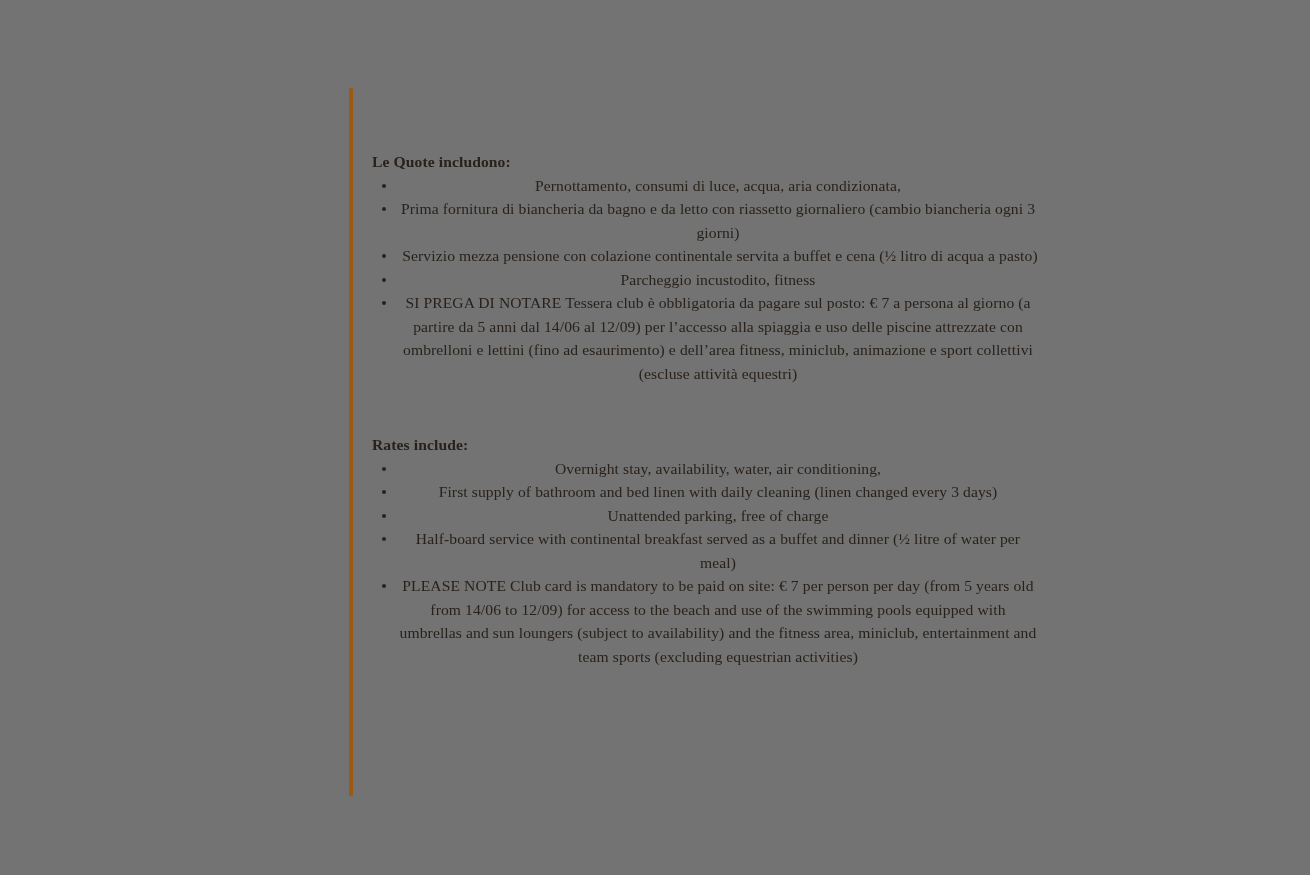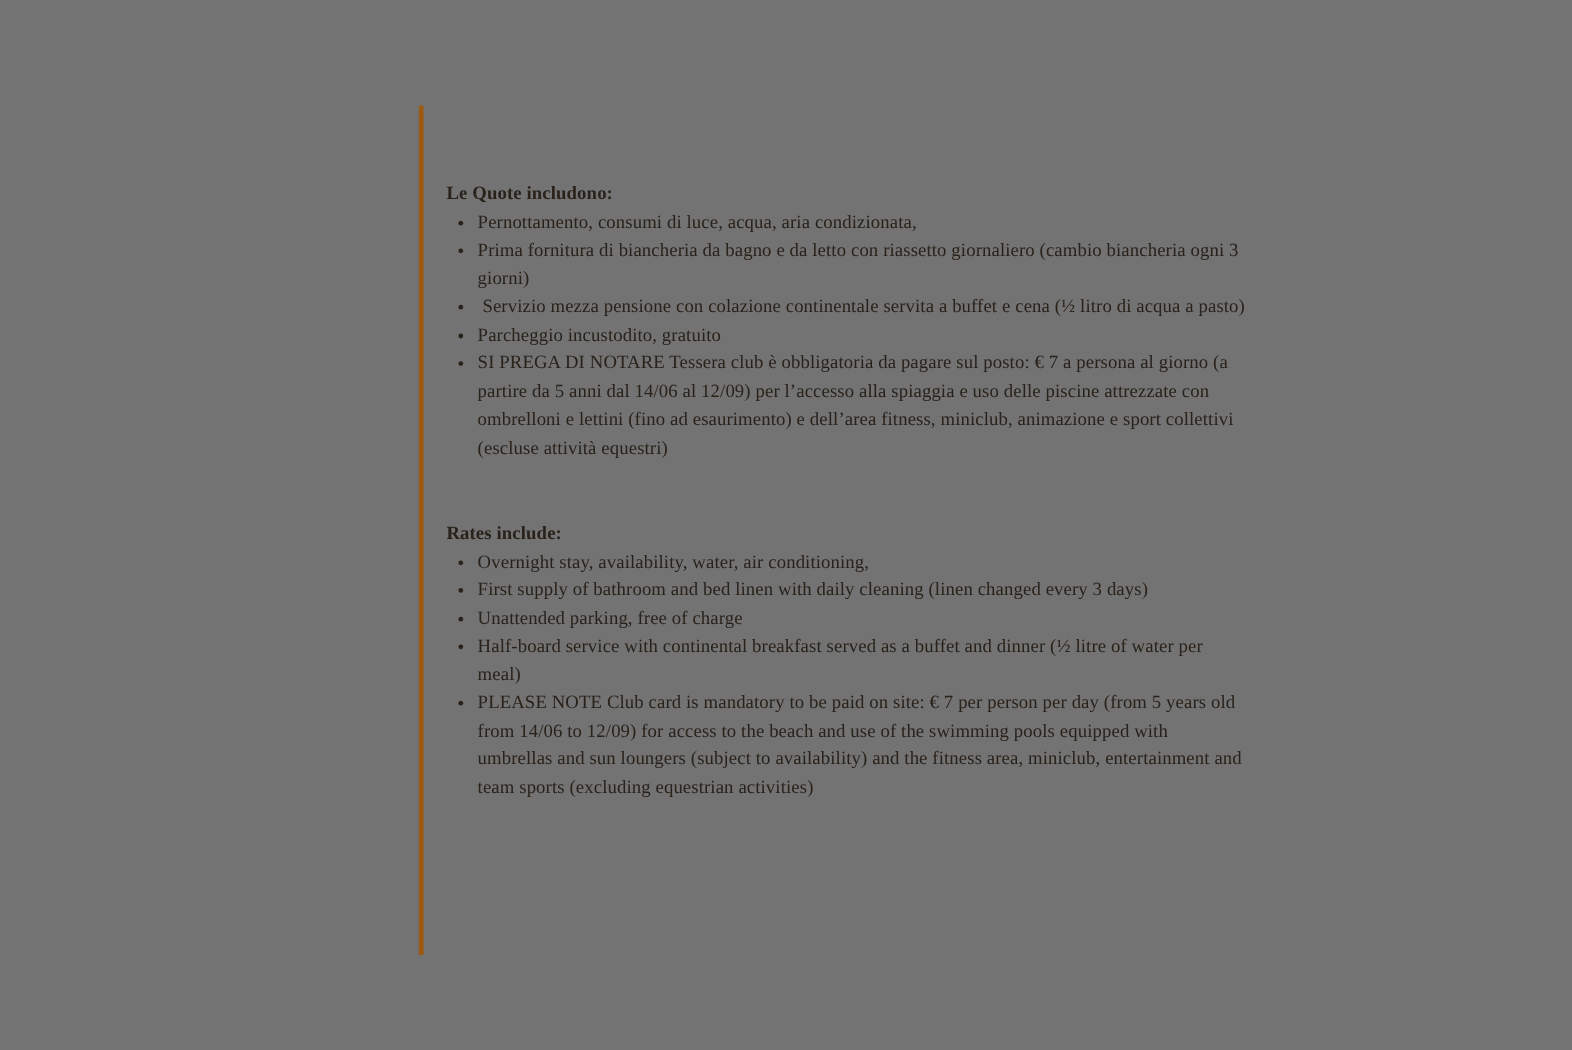--- a/index.html
+++ b/index.html
@@ -44,20 +44,21 @@
   .section-heading {
     font-weight: bold;
     margin: 0;
     font-size: 15.6px;
     line-height: 23.5px;
   }
   ul.bullet-list {
     list-style: none;
     margin: 0;
     padding: 0;
+    text-align: center;
   }
   ul.bullet-list li {
     position: relative;
     padding-left: 26px;
     margin: 0;
   }
   .bullet-dot {
     position: absolute;
     left: 10px;
     top: 10px;
@@ -86,21 +87,21 @@
     <span class="item-text">Prima fornitura di biancheria da bagno e da letto con riassetto giornaliero (cambio biancheria ogni 3 giorni)</span>
   </li>
 
   <li>
     <span class="bullet-dot"></span>
     <span class="item-text">&nbsp;Servizio mezza pensione con colazione continentale servita a buffet e cena (½ litro di acqua a pasto)</span>
   </li>
 
   <li>
     <span class="bullet-dot"></span>
-    <span class="item-text">Parcheggio incustodito, gratuito</span>
+    <span class="item-text">Parcheggio incustodito, fitness</span>
   </li>
 
   <li>
     <span class="bullet-dot"></span>
     <span class="item-text">SI PREGA DI NOTARE Tessera club è obbligatoria da pagare sul posto: € 7 a persona al giorno (a partire da 5 anni dal 14/06 al 12/09) per l’accesso alla spiaggia e uso delle piscine attrezzate con ombrelloni e lettini (fino ad esaurimento) e dell’area fitness, miniclub, animazione e sport collettivi (escluse attività equestri)</span>
   </li>
 </ul>
   </div>
 
   <div class="section">

